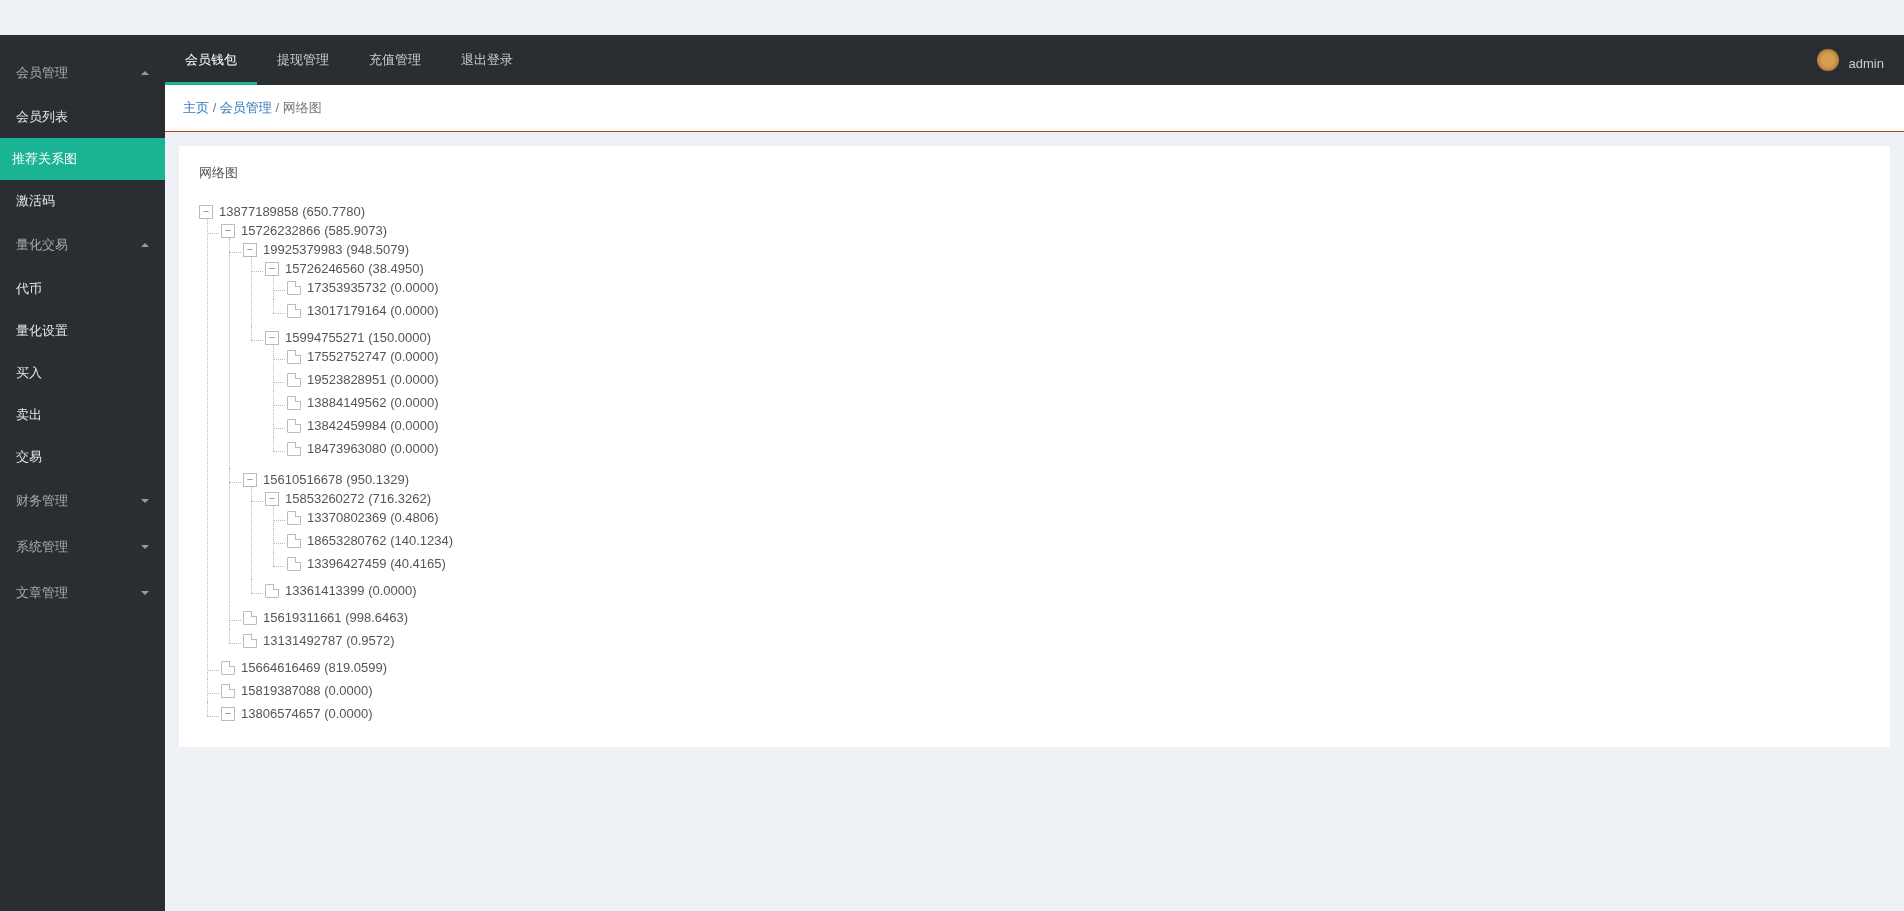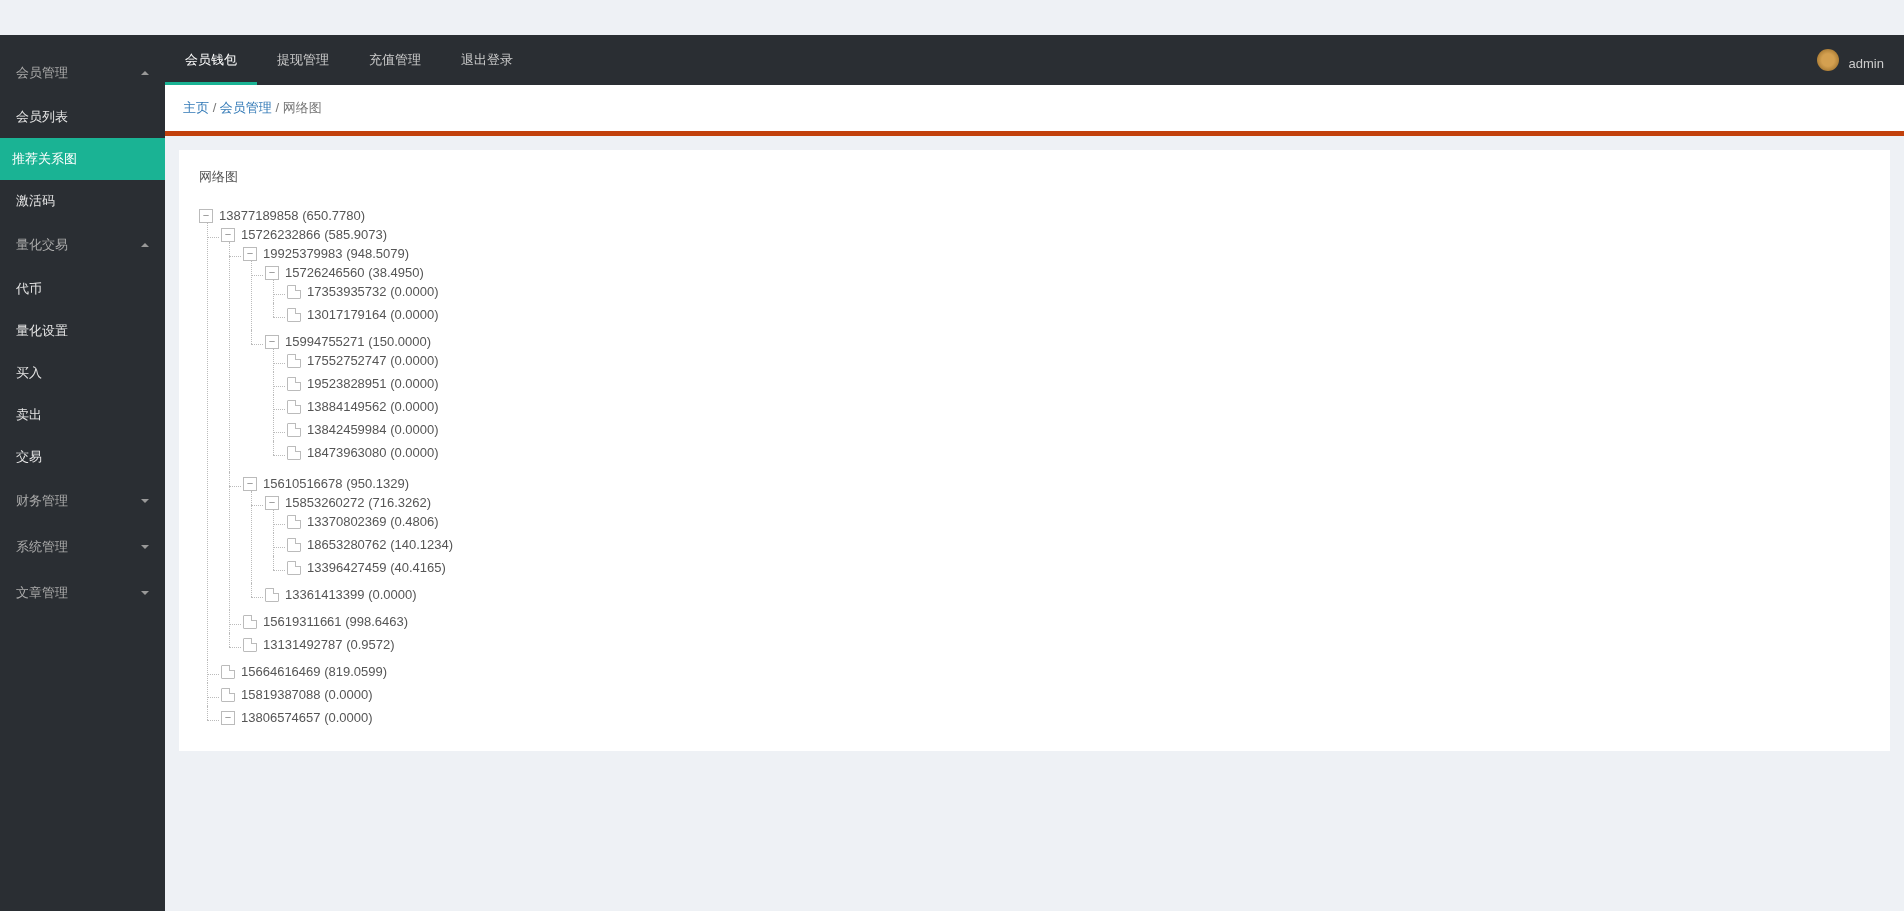--- a/index.html
+++ b/index.html
@@ -20,21 +20,21 @@
   .sidebar { position: fixed; left: 0; top: 50px; bottom: 0; width: 165px; background: #2a2e33; color: #999; overflow-y: auto; }
   .side-group-title { padding: 14px 16px; color: #aaa; font-size: 13px; display: flex; align-items: center; justify-content: space-between; cursor: pointer; }
   .side-item { padding: 12px 16px; color: #e5e5e5; cursor: pointer; font-size: 13px; }
   .side-item.active { background: #1ab394; color: #fff; padding-left: 12px; }
   .caret { width: 0; height: 0; border-left: 4px solid transparent; border-right: 4px solid transparent; }
   .caret.up { border-bottom: 4px solid #999; }
   .caret.down { border-top: 4px solid #999; }
   
   
   .main { margin-left: 165px; padding: 0; }
-  .breadcrumb { background: #fff; padding: 14px 18px; font-size: 13px; color: #777; border-bottom: 5px solid #c2410c; }
+  .breadcrumb { background: #fff; padding: 14px 18px; font-size: 13px; color: #777; border-bottom: 1px solid #c2410c; }
   .breadcrumb .bc-item { color: #337ab7; cursor: pointer; }
   .breadcrumb .bc-last { color: #777; }
   .panel { margin: 14px; background: #fff; padding: 18px 20px; }
   .panel-title { margin-bottom: 18px; color: #555; font-size: 13px; }
   
   
   .tree ul { list-style: none; padding-left: 22px; position: relative; }
   .tree > ul { padding-left: 0; }
   .tree li { position: relative; padding: 4px 0 4px 0; }
   .tree ul ul li::before { content: ""; position: absolute; top: 0; left: -14px; border-left: 1px dotted #bbb; height: 100%; }

